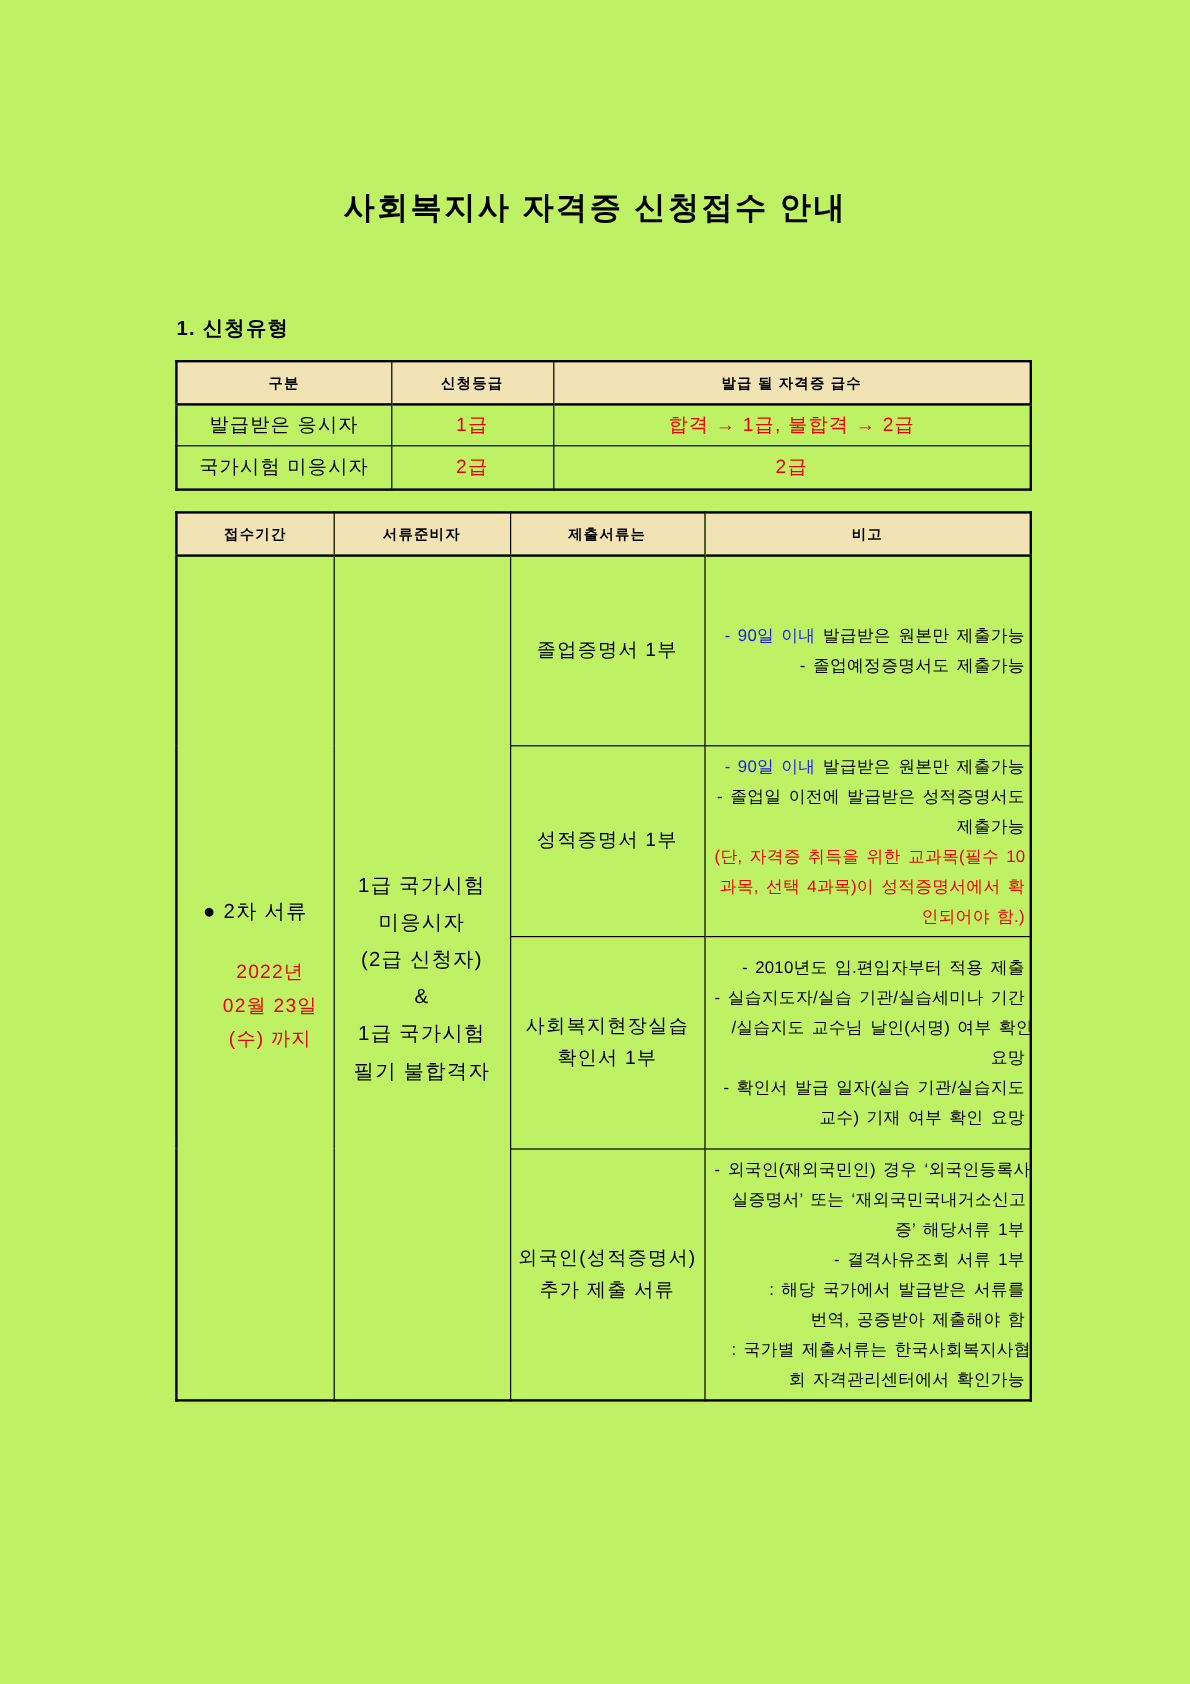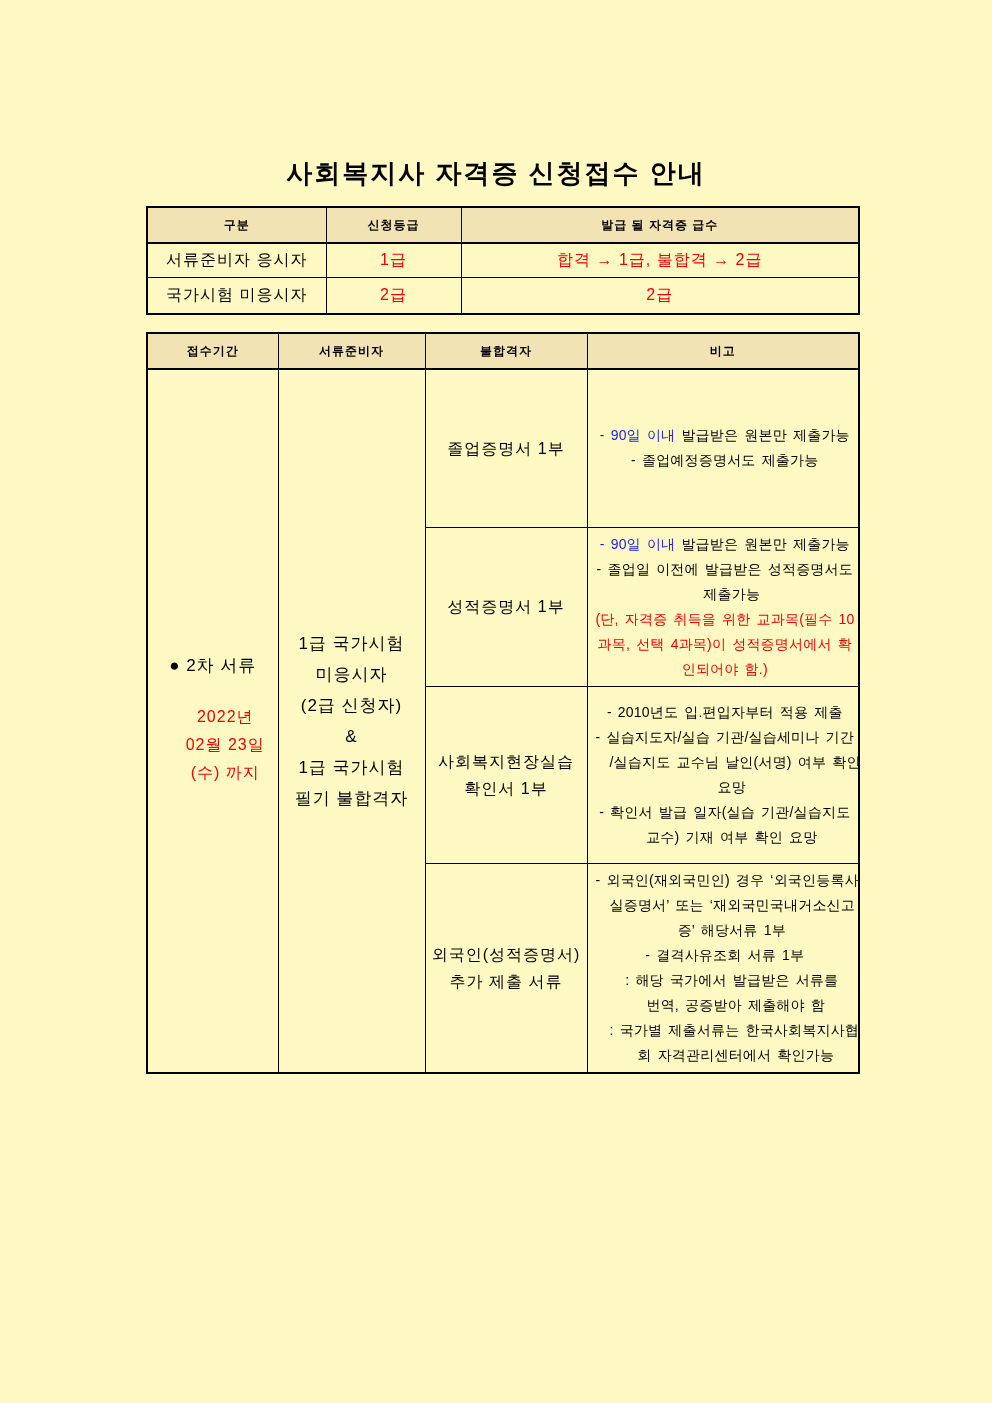--- a/index.html
+++ b/index.html
@@ -1,17 +1,17 @@
 <!DOCTYPE html>
 <html style="--red: #ee0000; --blue: #1a1aee; --header_bg: #f1e3b3;"><head>
 <meta charset="utf-8">
 <style>
   html,body{margin:0;padding:0;background:#fff;}
   .page{
-    width:992px;height:1403px;background:#fef9c3;overflow:hidden;
+    width:992px;height:1403px;background:#bef264;overflow:hidden;
     font-family:"Liberation Sans","DejaVu Sans",sans-serif;color:#000;
   }
   .doc-title{
     margin:156px 0 0 0;text-align:center;
     font-size:26px;font-weight:bold;letter-spacing:2px;
   }
   .sec-heading{font-size:17px;font-weight:bold;letter-spacing:1px;}
   .sec1-heading{margin:71px 0 0 147px;}
   .sec2-heading{margin:54px 0 0 147px;}
 
@@ -41,53 +41,54 @@
 
   .period-cell,.preparer-cell,.doc-cell{
     text-align:center;font-size:16px;vertical-align:middle;
   }
   .period-label{font-size:17px;letter-spacing:1px;}
   .deadline{margin-top:26px;color:var(--red);padding-left:25px;}
   .deadline .ln{line-height:28px;font-size:16px;letter-spacing:1px;}
   .preparer-cell .ln{line-height:31px;font-size:17px;letter-spacing:1px;}
   .doc-cell .ln{line-height:27px;letter-spacing:1px;}
 
-  .notes-cell{vertical-align:middle;padding:4px 4px 4px 8px;text-align:center;}
+  .notes-cell{vertical-align:middle;padding:4px 4px 4px 8px;text-align:right;}
   .note{
     font-size:14px;line-height:25px;white-space:nowrap;
     word-spacing:2px;letter-spacing:0.2px;
   }
   .note.ind1{padding-left:14px;}
   .note.ind2{padding-left:22px;}
   .c-k{color:#000;} .c-b{color:var(--blue);} .c-r{color:var(--red);}
 </style>
 </head>
 <body>
 
 <div class="page">
 
   <h1 class="doc-title">사회복지사 자격증 신청접수 안내</h1>
 
+  <div class="sec-heading sec1-heading">1. 신청유형</div>
 
   <table class="tbl t1">
     <colgroup>
         <col class="c1">
         <col class="c2">
         <col class="c3">
       </colgroup>
     <thead>
       <tr class="h-row">
         <th>구분</th>
         <th>신청등급</th>
         <th>발급 될 자격증 급수</th>
       </tr>
     </thead>
     <tbody>
       <tr class="b-row1">
-        <td>서류준비자 응시자</td>
+        <td>발급받은 응시자</td>
         <td class="red-cell">1급</td>
         <td class="red-cell">합격 → 1급, 불합격 → 2급</td>
       </tr>
       <tr class="b-row2">
         <td>국가시험 미응시자</td>
         <td class="red-cell">2급</td>
         <td class="red-cell">2급</td>
       </tr>
     </tbody>
   </table>
@@ -97,21 +98,21 @@
     <colgroup>
         <col class="c1">
         <col class="c2">
         <col class="c3">
         <col class="c4">
       </colgroup>
     <thead>
       <tr class="h-row">
         <th>접수기간</th>
         <th>서류준비자</th>
-        <th>불합격자</th>
+        <th>제출서류는</th>
         <th>비고</th>
       </tr>
     </thead>
     <tbody>
       <tr class="r1">
         <td class="period-cell" rowspan="4">
           <div class="period-label">● 2차 서류</div>
           <div class="deadline">
               <div class="ln">2022년</div>
               <div class="ln">02월 23일</div>

